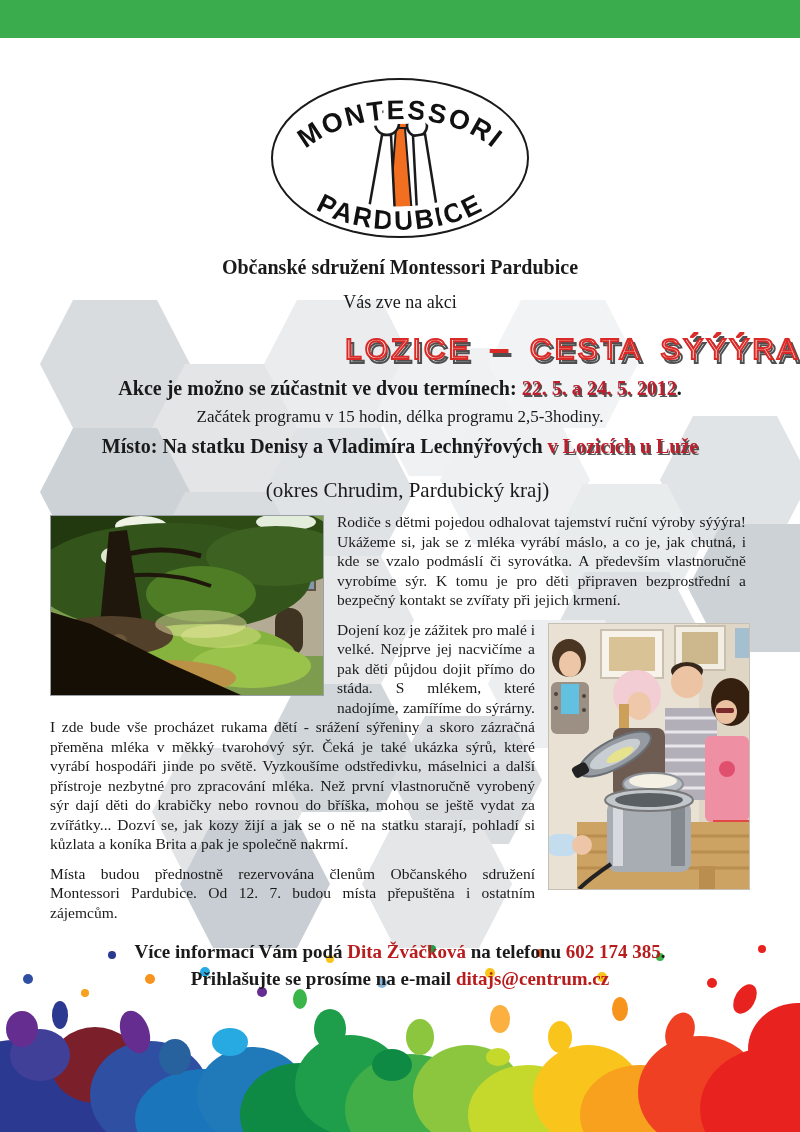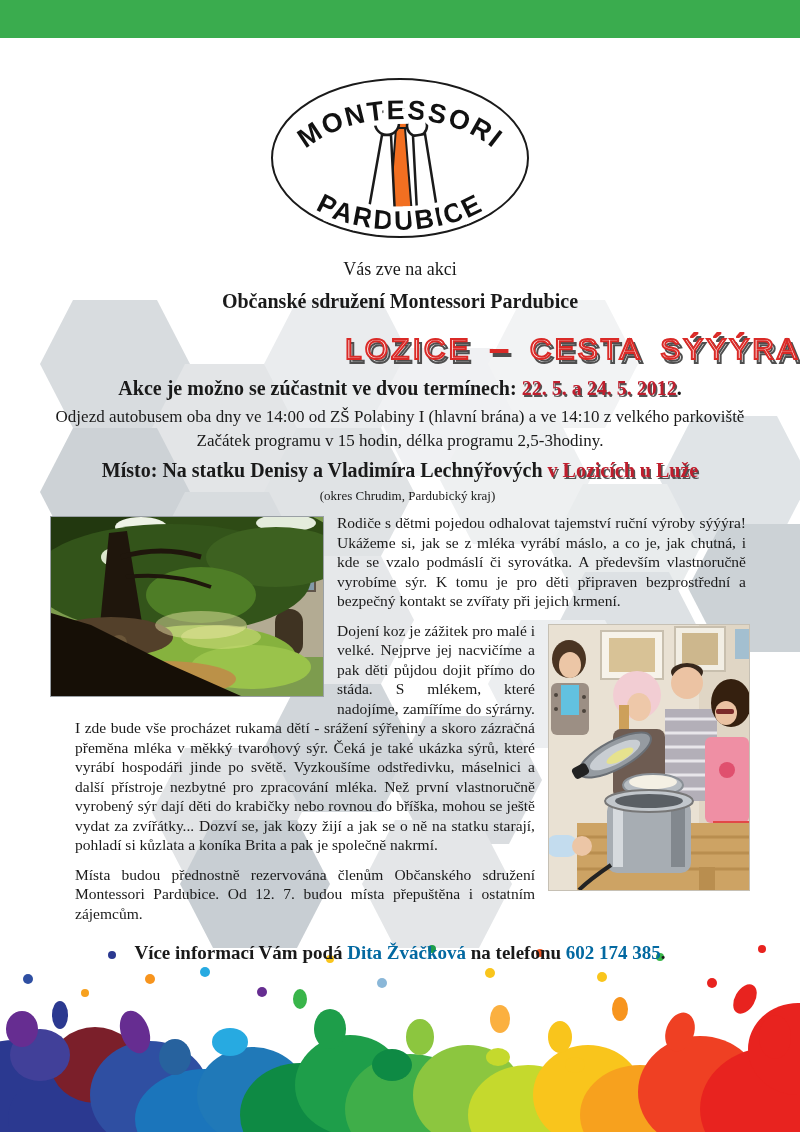--- a/index.html
+++ b/index.html
@@ -19,32 +19,32 @@
   .event-title .stack{position:relative;display:inline-block;font-size:30px;
                letter-spacing:3px;word-spacing:8px;line-height:44px;}
   .event-title .t-sh{position:absolute;left:3px;top:4px;color:transparent;
                -webkit-text-stroke:2px #4f4f4f;white-space:nowrap;}
   .event-title .t-fr{position:relative;color:#fff;-webkit-text-stroke:2px #da2a27;
                white-space:nowrap;}
   .dates-line{margin-top:4px;font-size:20px;font-weight:bold;text-align:center;}
   .red-shadow{color:#bf1e2d;text-shadow:1.5px 1.5px 0 rgba(55,55,55,.85);}
   .transport{margin-top:5px;text-align:center;font-size:17px;line-height:24px;}
   .place-line{margin-top:6px;font-size:20px;font-weight:bold;text-align:center;}
-  .region-line{margin-top:6px;font-size:13px;text-align:center;padding-left:15px;}
+  .region-line{margin-top:20px;font-size:21px;text-align:center;padding-left:15px;}
   .bodytext{width:700px;margin:9px auto 0;font-size:15.5px;line-height:19.5px;
             text-align:justify;}
-  .bodytext p{margin:0 4px 10px 0;padding-left:25px;}
+  .bodytext p{margin:0 4px 10px 0;}
   .photo-left{float:left;width:272px;height:179px;margin:3px 13px 6px 0;
               border:1px solid #9aa0a5;background:#6a8a3c;}
   .photo-right{float:right;width:200px;height:265px;margin:3px 0 4px 13px;
                border:1px solid #c6c0b4;background:#e9e1d3;}
   .photo-left svg,.photo-right svg,.logo-wrap svg{display:block;}
   .contact{clear:both;text-align:center;font-size:19px;font-weight:bold;
            line-height:27px;margin-top:16px;position:relative;z-index:2;}
-  .red-plain{color:#0369a1;}
+  .red-plain{color:#b91c1c;}
   .splatter{position:absolute;left:0;bottom:0;width:800px;height:195px;z-index:1;}
 </style>
 </head>
 <body>
 
 <div class="page">
 
   <div class="hexlayer">
     <div class="hex" style="left:40px;top:300px;background:#d8dcdf"></div>
     <div class="hex" style="left:152px;top:364px;background:#e3e5e7"></div>
@@ -144,34 +144,33 @@
 
         <text font-family="Liberation Sans, sans-serif" font-size="27" font-weight="bold" letter-spacing="2" fill="#111" stroke="#fff" stroke-width="10" paint-order="stroke" text-anchor="middle">
           <textPath href="#arcTop" startOffset="50%">MONTESSORI</textPath>
         </text>
         <text font-family="Liberation Sans, sans-serif" font-size="27" font-weight="bold" letter-spacing="2" fill="#111" stroke="#fff" stroke-width="10" paint-order="stroke" text-anchor="middle">
           <textPath href="#arcBot" startOffset="50%">PARDUBICE</textPath>
         </text>
       </svg>
     </div>
 
+    <div class="centerline org-line">Občanské sdružení Montessori Pardubice</div>
     <div class="centerline invite-line">Vás zve na akci</div>
-    <div class="centerline org-line">Občanské sdružení Montessori Pardubice</div>
 
     <div class="event-title">
       <span class="stack">
         <span class="t-sh">LOZICE – CESTA SÝÝÝRA</span>
         <span class="t-fr">LOZICE – CESTA SÝÝÝRA</span>
       </span>
     </div>
 
     <div class="dates-line"><span>Akce je možno se zúčastnit ve dvou termínech: </span><span class="red-shadow">22. 5. a 24. 5. 2012</span><span>.</span></div>
 
     <div class="transport">
-      <div>Odjezd autobusem oba dny ve 14:00 od ZŠ Polabiny I (hlavní brána) a ve 14:10 z velkého parkoviště</div>
       <div>Začátek programu v 15 hodin, délka programu 2,5-3hodiny.</div>
     </div>
 
     <div class="place-line"><span>Místo: Na statku Denisy a Vladimíra Lechnýřových </span><span class="red-shadow">v Lozicích u Luže</span></div>
     <div class="region-line">(okres Chrudim, Pardubický kraj)</div>
 
     <div class="bodytext">
 
       <div class="photo-left">
         <svg width="272" height="179" viewBox="0 0 272 179">
@@ -281,16 +280,17 @@
       </div>
 
       <p>Dojení koz je zážitek pro malé i velké. Nejprve jej nacvičíme a pak děti půjdou dojit přímo do stáda. S mlékem, které nadojíme, zamíříme do sýrárny. I zde bude vše procházet rukama dětí - srážení sýřeniny a skoro zázračná přeměna mléka v měkký tvarohový sýr. Čeká je také ukázka sýrů, které vyrábí hospodáři jinde po světě. Vyzkoušíme odstředivku, máselnici a další přístroje nezbytné pro zpracování mléka. Než první vlastnoručně vyrobený sýr dají děti do krabičky nebo rovnou do bříška, mohou se ještě vydat za zvířátky... Dozví se, jak kozy žijí a jak se o ně na statku starají, pohladí si kůzlata a koníka Brita a pak je společně nakrmí.</p>
 
 
       <p>Místa budou přednostně rezervována členům Občanského sdružení Montessori Pardubice. Od 12. 7. budou místa přepuštěna i ostatním zájemcům.</p>
     </div>
 
     <div class="contact">
       <div><span>Více informací Vám podá </span><span class="red-plain">Dita Žváčková</span><span> na telefonu </span><span class="red-plain">602 174 385</span><span>.</span></div>
+      <div><span>Přihlašujte se prosíme na e-mail </span><span class="red-plain">ditajs@centrum.cz</span></div>
     </div>
 
   </div>
 </div>
 
 </body></html>

